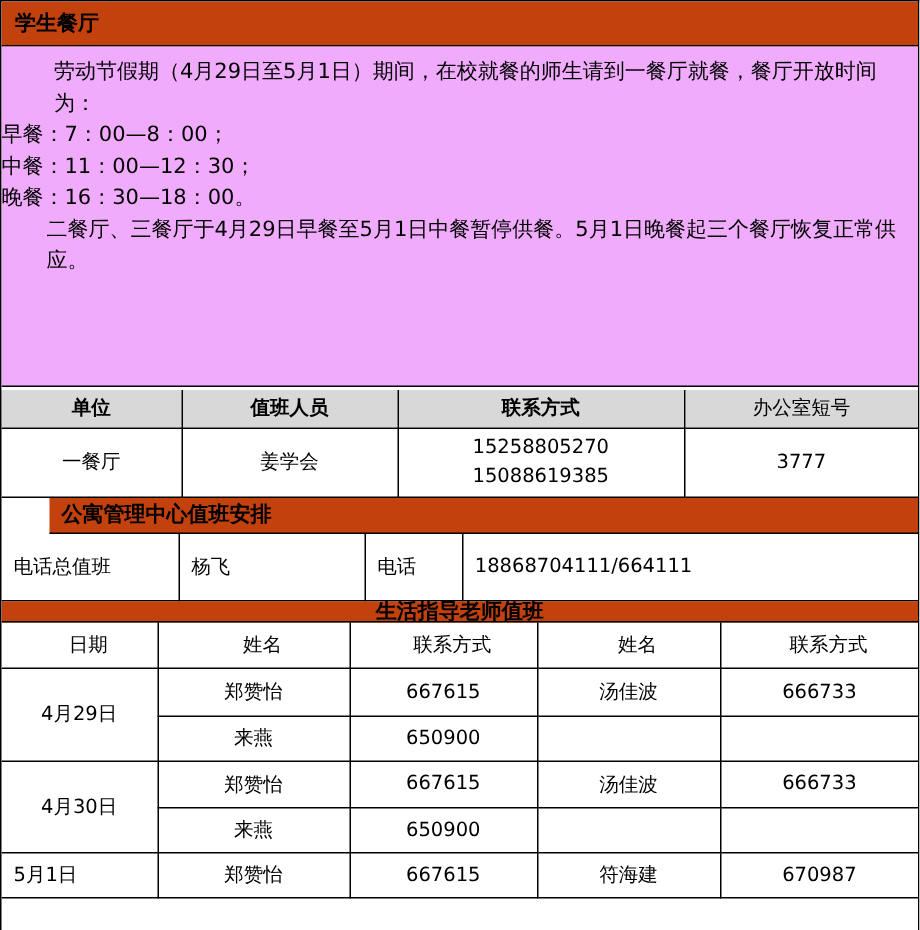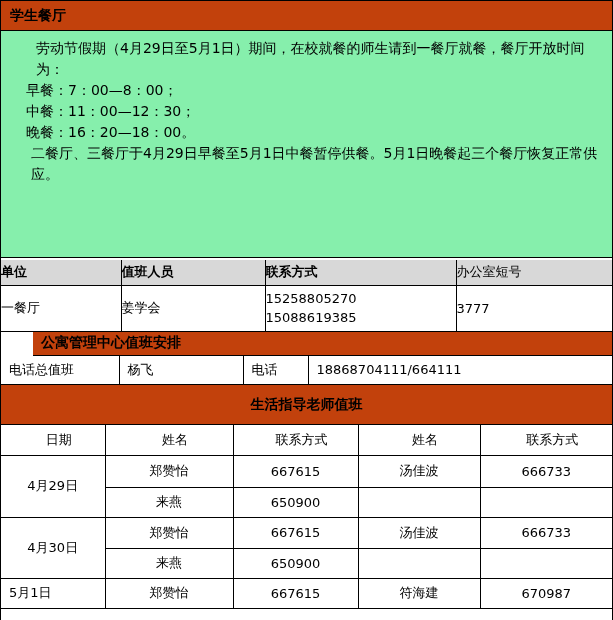--- a/index.html
+++ b/index.html
@@ -24,47 +24,47 @@
   }
   .band.center { justify-content: center; }
   .band.left { padding-left: 8px; margin-left: 32px; }
   .title-band { height: 30px; padding-left: 9px; }
   .content {
     height: 227px;
     border-bottom: 1px solid #000;
     padding-top: 7px;
     font-size: 14px;
     line-height: 21px;
-    background: #86efac;
+    background: #f0abfc;
   }
   .content .l1 { padding-left: 35px; }
-  .content .meal { padding-left: 25px; }
+  .content .meal { }
   .content .l5 { padding-left: 18px; margin-left: 12px; }
   .band2 { height: 31px; }
   .spacer { height: 2px; background: #fff; }
   table {
     width: 100%;
     border-collapse: collapse;
     table-layout: fixed;
     font-size: 13px;
   }
   td { border: 1px solid #000; overflow: hidden; }
   td:first-child { border-left: none; }
   td:last-child { border-right: none; }
   tr:first-child td { border-top: none; }
   
-  .t-canteen td { }
+  .t-canteen td { text-align: center; }
   .t-canteen .hdr td { background: #d8d8d8; font-weight: bold; height: 25px; }
   .t-canteen .hdr td.norm { font-weight: normal; }
   .t-canteen .data td { height: 46px; }
   .t-canteen .phones div { line-height: 19px; }
   
   .band3 { height: 24px; }
-  .t-dorm td { height: 29px; text-align: left; padding-left: 8px; }
-  .band4 { height: 40px; }
+  .t-dorm td { height: 45px; text-align: left; padding-left: 8px; }
+  .band4 { height: 14px; }
   
   .t-teacher .hdr td { height: 30px; text-align: center; padding-left: 12px; font-weight: normal; }
   .t-teacher td { text-align: center; }
   .t-teacher .r1 td { height: 32px; }
   .t-teacher .r2 td { height: 30px; }
   .t-teacher .r3 td { height: 31px; }
   .t-teacher .r4 td { height: 30px; }
   .t-teacher .r5 td { height: 30px; }
   .t-teacher td.date { text-align: center; }
   .t-teacher td.date-left { text-align: left; padding-left: 8px; }
@@ -73,21 +73,21 @@
 <body>
 
 <div class="page">
 
   <div class="band title-band">学生餐厅</div>
 
   <div class="content">
     <div class="l1">劳动节假期（4月29日至5月1日）期间，在校就餐的师生请到一餐厅就餐，餐厅开放时间为：</div>
     <div class="meal">早餐：7：00—8：00；</div>
     <div class="meal">中餐：11：00—12：30；</div>
-    <div class="meal">晚餐：16：20—18：00。</div>
+    <div class="meal">晚餐：16：30—18：00。</div>
     <div class="l5">二餐厅、三餐厅于4月29日早餐至5月1日中餐暂停供餐。5月1日晚餐起三个餐厅恢复正常供应。</div>
   </div>
 
   <div class="spacer"></div>
 
   <table class="t-canteen">
     <colgroup>
       <col style="width:120px">
         <col style="width:144px">
         <col style="width:191px">

